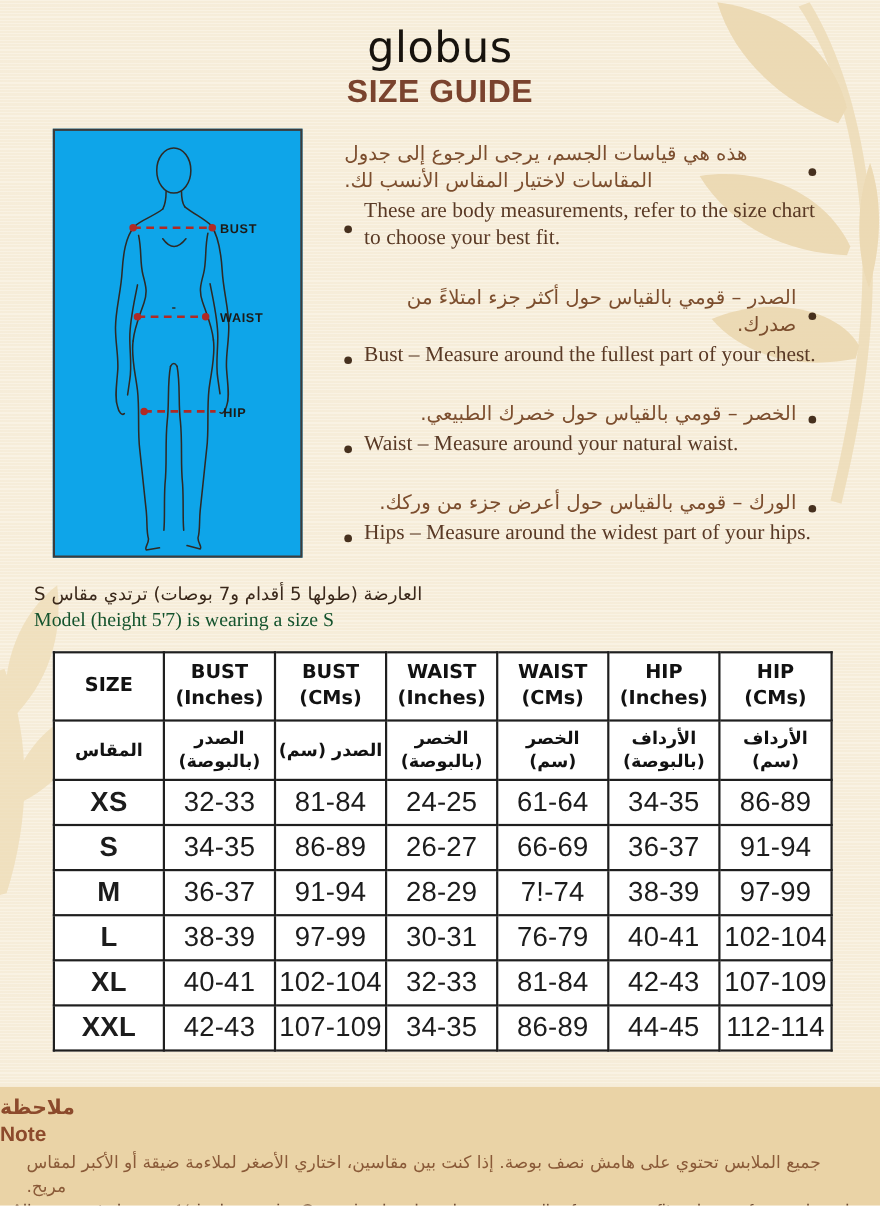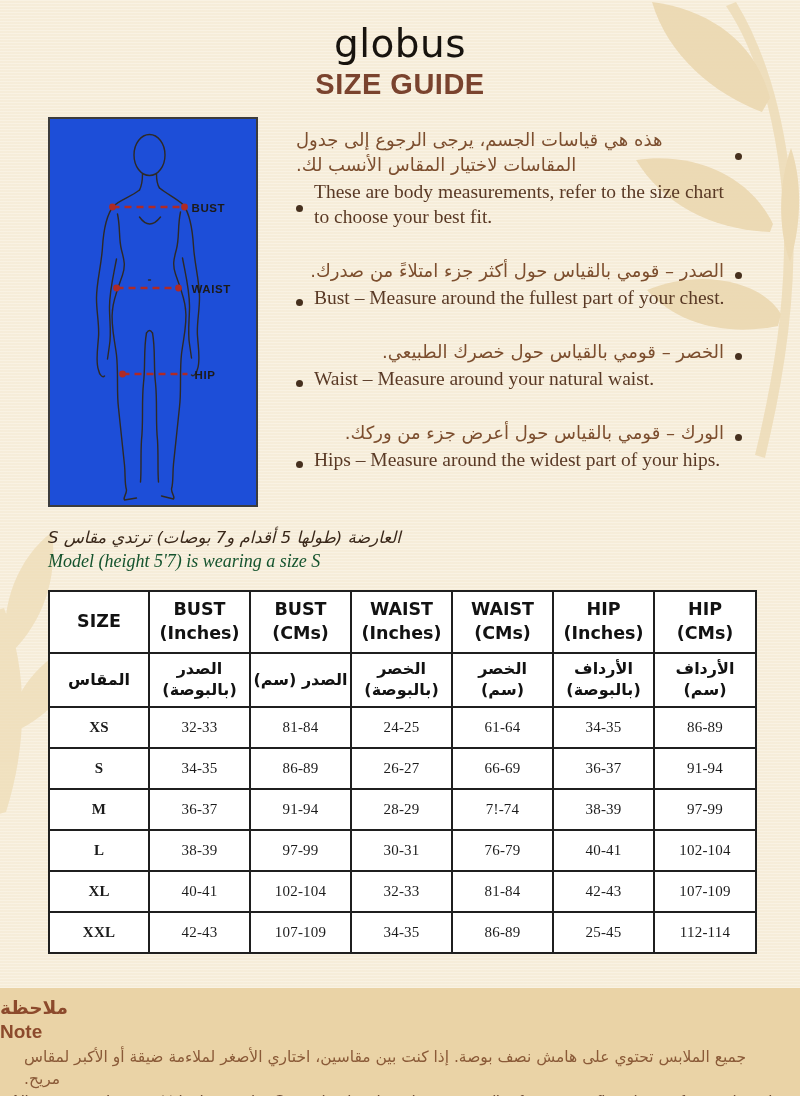--- a/index.html
+++ b/index.html
@@ -19,54 +19,54 @@
     font-family:"DejaVu Sans",sans-serif;font-size:39px;line-height:44px;
     font-weight:500;color:#17130e;letter-spacing:.5px;
   }
   .guide-title{
     text-align:center;font-size:29px;line-height:36px;font-weight:700;
     color:#7a432e;letter-spacing:.5px;font-family:"Liberation Sans",sans-serif;
   }
 
   
   .main{display:flex;gap:38px;padding:15px 48px 0;}
-  .figure-box{flex:none;width:210px;height:390px;background:#1d4ed8;
+  .figure-box{flex:none;width:227px;height:390px;background:#0ea5e9;
     border:2px solid #3c3c3c;box-sizing:border-box;}
   .figure-box svg{display:block;width:100%;height:100%;}
   .fig-lbl{font-family:"Liberation Sans",sans-serif;font-size:11.5px;font-weight:bold;
     fill:#1d1a17;letter-spacing:.6px;}
 
   .bullets{flex:1;padding-top:10px;padding-right:10px;min-width:0;}
   .group{margin-bottom:29px;}
   .group:last-child{margin-bottom:12px;}
   .bullet{display:flex;gap:11px;align-items:center;}
   .bullet .dot{flex:none;width:7px;height:7px;border-radius:50%;background:#46301e;margin-top:9px;}
   .bullet.ar{flex-direction:row-reverse;}
   .bullet.ar .txt{direction:rtl;text-align:right;width:100%;
     font-family:"DejaVu Sans",sans-serif;font-size:18px;line-height:25px;color:#7c4e2e;}
   .bullet.ar.wrap-left .txt{text-align:left;}
   .bullet.en{margin-top:2px;}
   .bullet.en .txt{font-family:"Liberation Serif",serif;font-size:19.5px;line-height:25px;color:#593925;}
 
   
-  .model-note{padding:19px 48px 0;font-style:italic;}
+  .model-note{padding:19px 31px 0;}
   .model-note .ar{direction:rtl;text-align:left;font-family:"DejaVu Sans",sans-serif;
     font-size:16.5px;line-height:23px;color:#3a281a;}
   .model-note .en{font-family:"Liberation Serif",serif;font-size:18px;line-height:25px;color:#14532d;}
 
   
   table.size-table{
     margin:16px 48px 0;width:707px;table-layout:fixed;border-collapse:collapse;background:#ffffff;
   }
   .size-table th,.size-table td{border:2px solid #1f1f1f;text-align:center;vertical-align:middle;padding:0 2px;}
   .size-table th.h-en{height:60px;font-family:"DejaVu Sans",sans-serif;font-size:17.5px;
     font-weight:700;color:#121212;line-height:1.35;}
   .size-table th.h-ar{height:52px;direction:rtl;font-family:"DejaVu Sans",sans-serif;
     font-size:16px;font-weight:700;color:#121212;line-height:1.3;}
-  .size-table td{height:39px;font-family:Liberation Serif, serif;font-size:15px;
+  .size-table td{height:39px;font-family:Liberation Sans, sans-serif;font-size:25px;
     color:#1c1c1c;font-weight:500;letter-spacing:.2px;}
   .size-table td.size-cell{font-weight:700;}
 
   
   .note-band{position:absolute;left:0;right:0;bottom:0;height:108px;background:#ead3a6;
     text-align:left;z-index:1;}
   .note-band .h-ar{padding-top:8px;font-family:"DejaVu Sans",sans-serif;font-weight:700;
     font-size:18.5px;line-height:23px;color:#8c4a2c;}
   .note-band .h-en{font-weight:700;font-size:19px;line-height:25px;color:#8c4a2c;
     font-family:"Liberation Sans",sans-serif;}
@@ -270,21 +270,21 @@
         <td>81-84</td>
         <td>42-43</td>
         <td>107-109</td>
       </tr>
       <tr>
         <td class="size-cell">XXL</td>
         <td>42-43</td>
         <td>107-109</td>
         <td>34-35</td>
         <td>86-89</td>
-        <td>25-45</td>
+        <td>44-45</td>
         <td>112-114</td>
       </tr>
     </tbody>
   </table>
 </div>
 
 <div class="note-band">
   <div class="h-ar">ملاحظة</div>
   <div class="h-en">Note</div>
   <div class="b-ar">جميع الملابس تحتوي على هامش نصف بوصة. إذا كنت بين مقاسين، اختاري الأصغر لملاءمة ضيقة أو الأكبر لمقاس مريح.</div>

